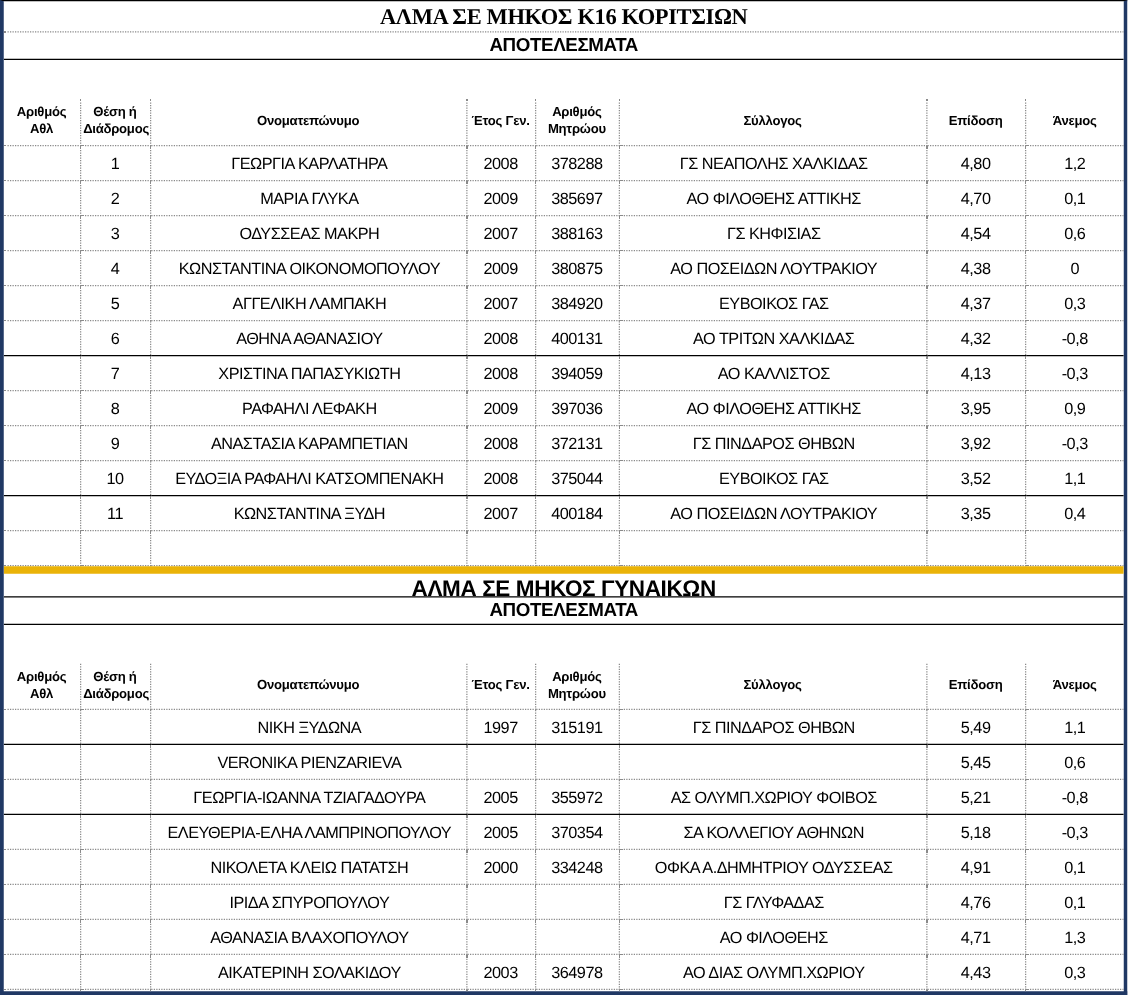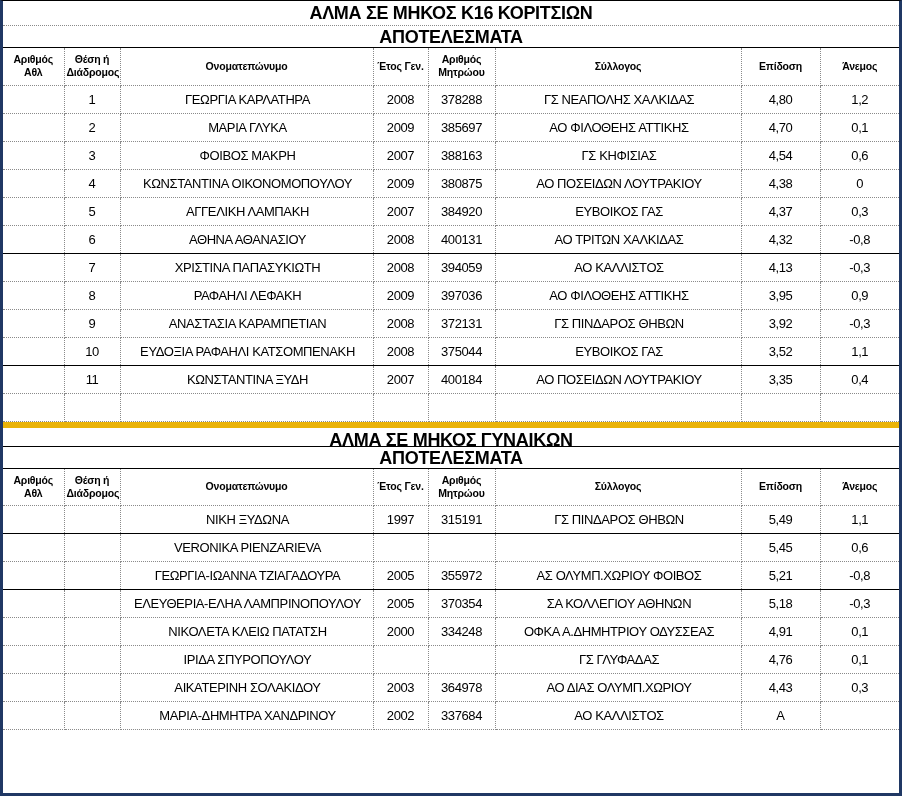--- a/index.html
+++ b/index.html
@@ -17,28 +17,29 @@
     border-top: 1px solid #000;
     background: #fff;
     overflow: hidden;
   }
   .title, .subtitle {
     text-align: center;
     font-weight: bold;
     letter-spacing: -0.3px;
   }
   .title { font-size: 18px; line-height: 25px; height: 25px; }
-  .subtitle { font-size: 18px; line-height: 22px; height: 22px; }
-  .t1 .title { border-bottom: 1px dotted #8a8a8a; }
+  .subtitle { font-size: 15px; line-height: 22px; height: 22px; }
+  .t1 .title { border-bottom: 1px dotted #8a8a8a; font-family: Liberation Serif, serif; }
   .t2 .title { border-top: 6px solid #eab308; border-bottom: 1px solid #000; }
   .subtitle { border-bottom: 1px solid #000; }
   table {
     border-collapse: collapse;
     width: 100%;
     table-layout: fixed;
+    margin-top: 31px;
   }
   th, td {
     border: 1px dotted #8a8a8a;
     overflow: hidden;
     white-space: nowrap;
   }
   th:first-child, td:first-child { border-left: none; }
   th:last-child, td:last-child { border-right: none; }
   thead th { border-top: none; }
   th {
@@ -117,21 +118,21 @@
             <td class="left">ΜΑΡΙΑ ΓΛΥΚΑ</td>
             <td>2009</td>
             <td>385697</td>
             <td class="left">ΑΟ ΦΙΛΟΘΕΗΣ ΑΤΤΙΚΗΣ</td>
             <td>4,70</td>
             <td>0,1</td>
           </tr>
           <tr>
             <td></td>
             <td>3</td>
-            <td class="left">ΦΟΙΒΟΣ ΜΑΚΡΗ</td>
+            <td class="left">ΟΔΥΣΣΕΑΣ ΜΑΚΡΗ</td>
             <td>2007</td>
             <td>388163</td>
             <td class="left">ΓΣ ΚΗΦΙΣΙΑΣ</td>
             <td>4,54</td>
             <td>0,6</td>
           </tr>
           <tr>
             <td></td>
             <td>4</td>
             <td class="left">ΚΩΝΣΤΑΝΤΙΝΑ ΟΙΚΟΝΟΜΟΠΟΥΛΟΥ</td>
@@ -308,20 +309,30 @@
             <td class="left">ΙΡΙΔΑ ΣΠΥΡΟΠΟΥΛΟΥ</td>
             <td></td>
             <td></td>
             <td class="left">ΓΣ ΓΛΥΦΑΔΑΣ</td>
             <td>4,76</td>
             <td>0,1</td>
           </tr>
           <tr>
             <td></td>
             <td></td>
+            <td class="left">ΑΘΑΝΑΣΙΑ ΒΛΑΧΟΠΟΥΛΟΥ</td>
+            <td></td>
+            <td></td>
+            <td class="left">ΑΟ ΦΙΛΟΘΕΗΣ</td>
+            <td>4,71</td>
+            <td>1,3</td>
+          </tr>
+          <tr>
+            <td></td>
+            <td></td>
             <td class="left">ΑΙΚΑΤΕΡΙΝΗ ΣΟΛΑΚΙΔΟΥ</td>
             <td>2003</td>
             <td>364978</td>
             <td class="left">ΑΟ ΔΙΑΣ ΟΛΥΜΠ.ΧΩΡΙΟΥ</td>
             <td>4,43</td>
             <td>0,3</td>
           </tr>
           <tr>
             <td></td>
             <td></td>

